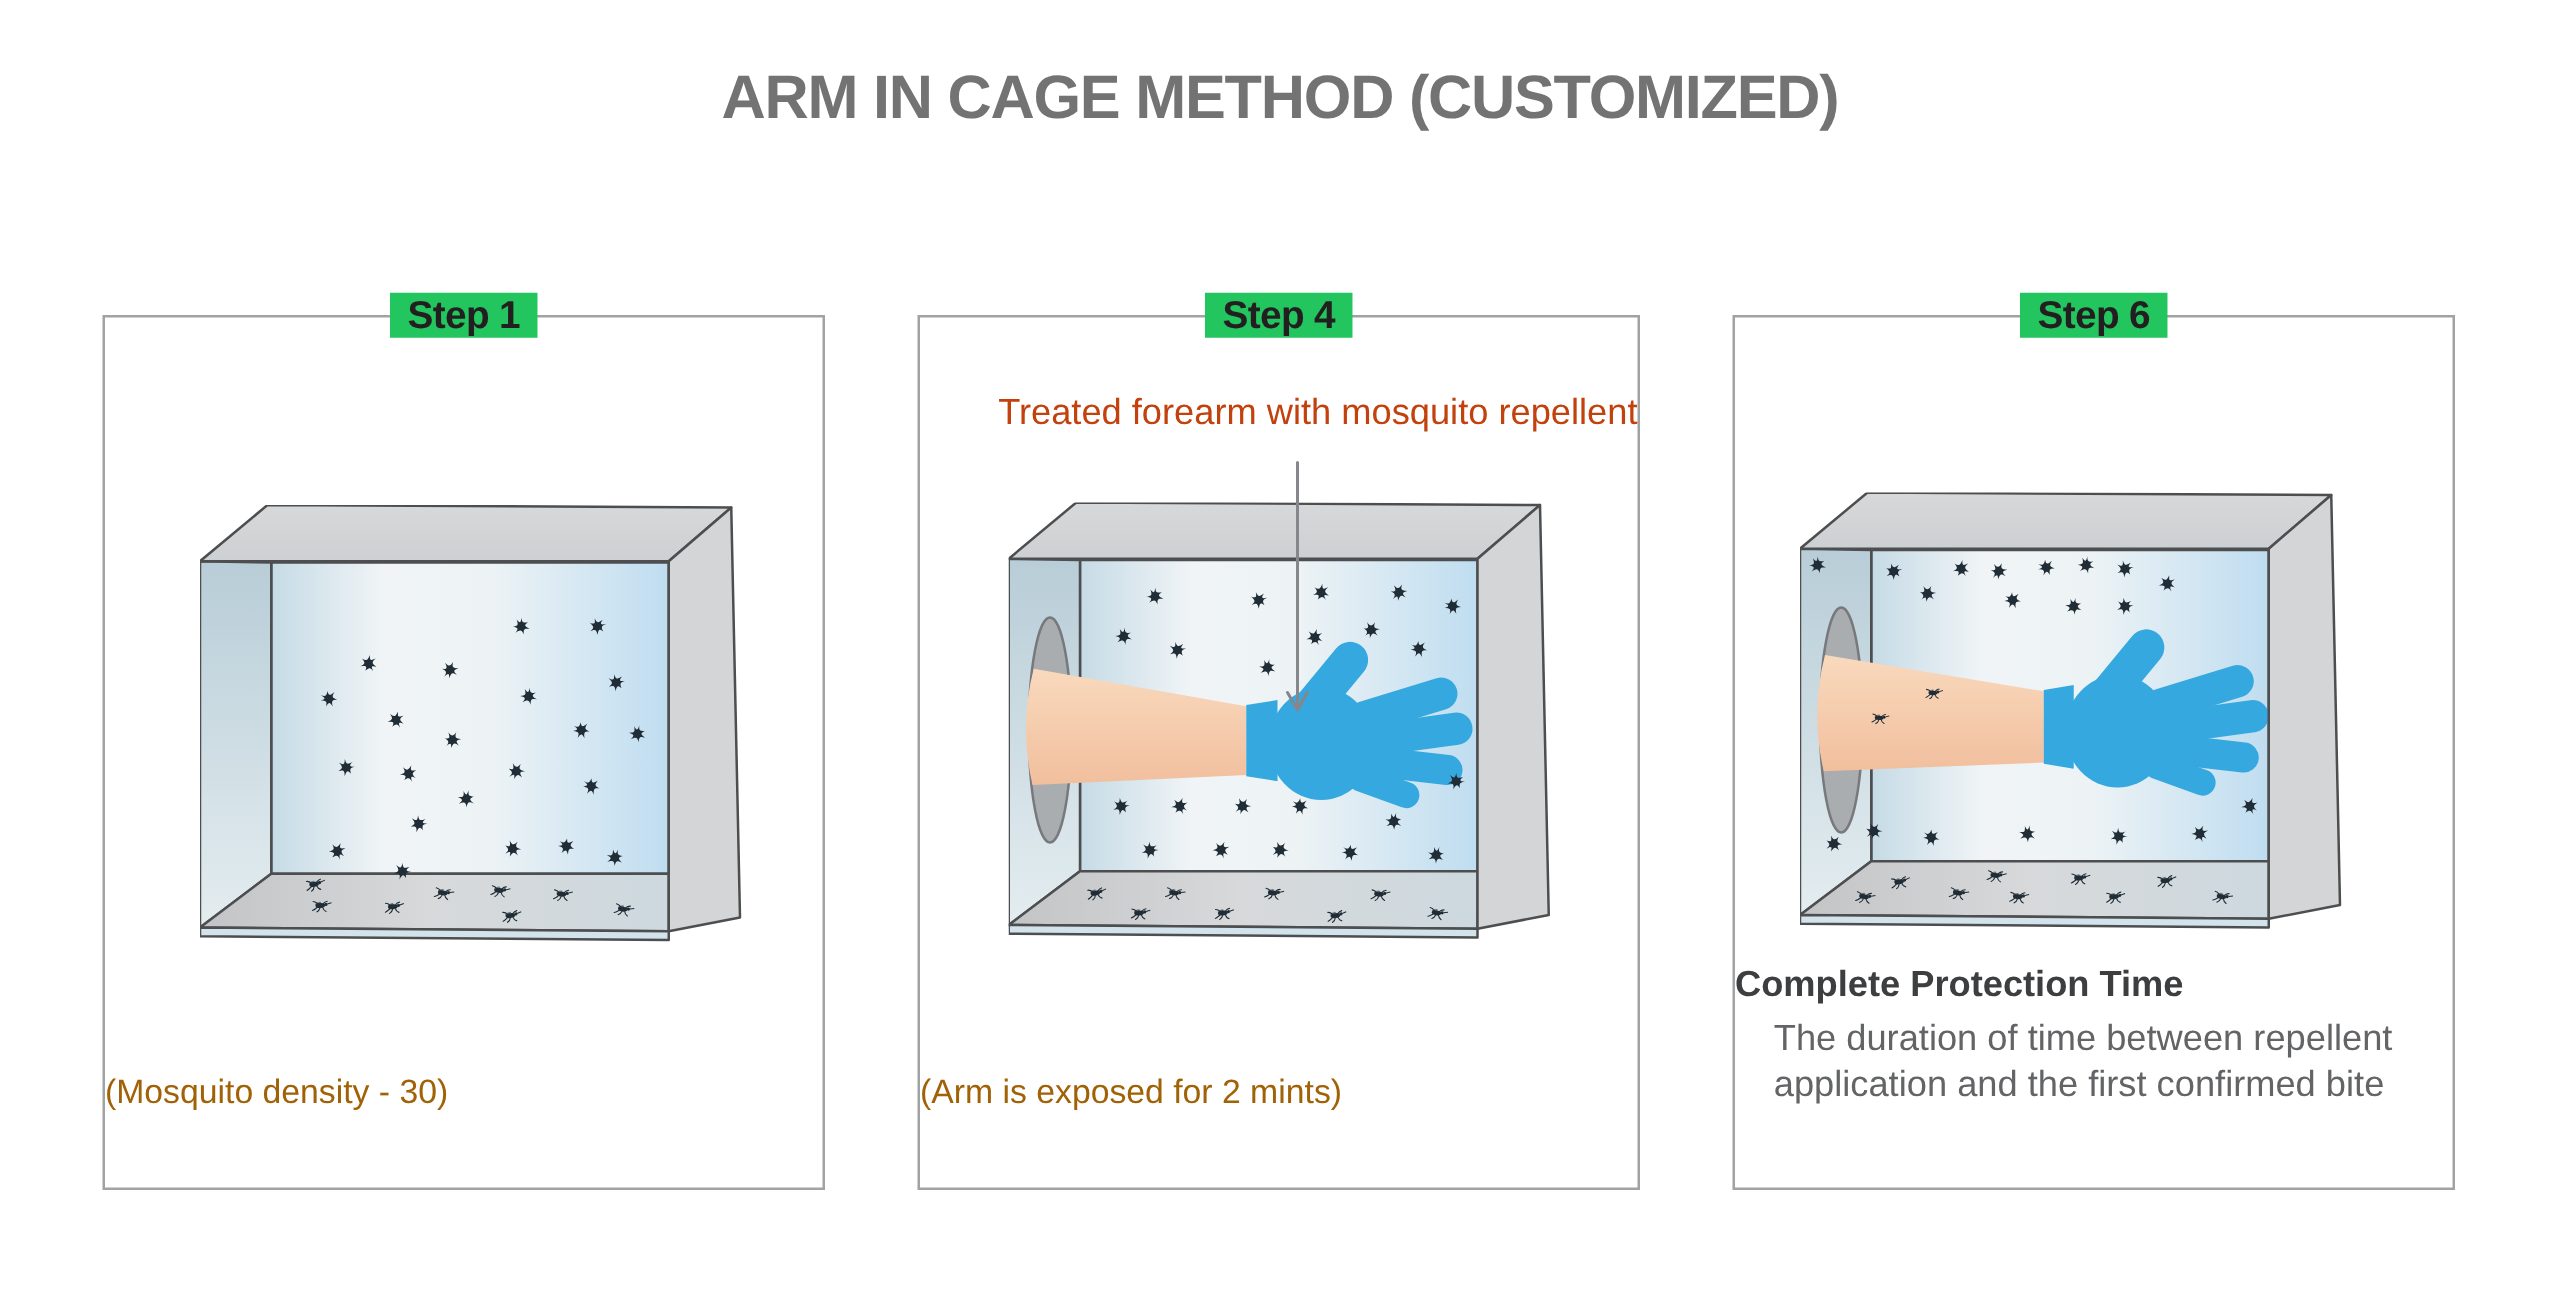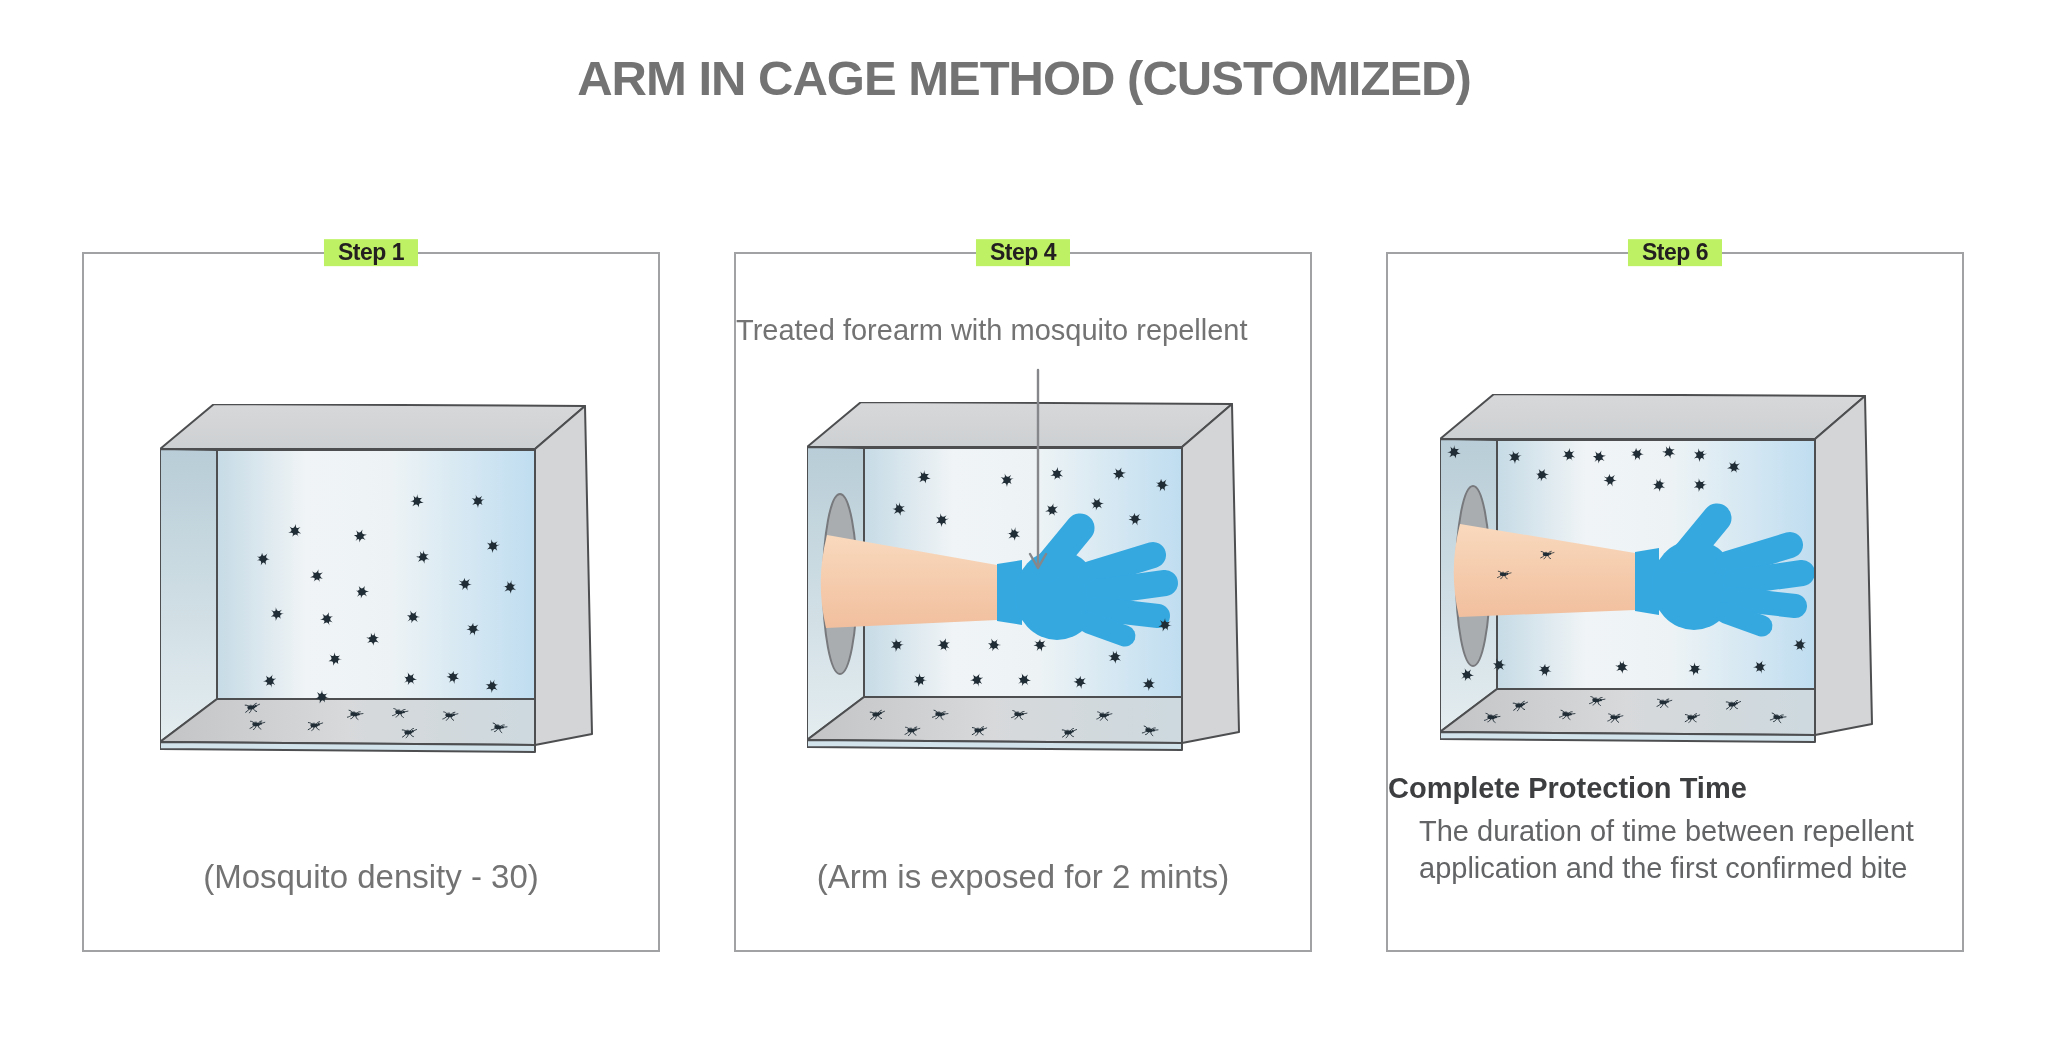--- a/index.html
+++ b/index.html
@@ -10,31 +10,31 @@
   .title{
     position:absolute;top:50px;left:0;width:2048px;text-align:center;
     font-size:49px;font-weight:700;letter-spacing:-1px;color:#737373;
   }
   .panel{
     position:absolute;top:252px;width:578px;height:700px;
     border:2px solid #a0a2a4;background:#ffffff;box-sizing:border-box;
   }
   .panel-label{
     position:absolute;top:0;left:50%;transform:translate(-50%,-55%);
-    background:#bef264;padding:0 14px;font-size:23px;font-weight:700;
+    background:#22c55e;padding:0 14px;font-size:31px;font-weight:700;
     letter-spacing:-0.5px;color:#231f20;white-space:nowrap;
   }
   .cage{position:absolute;z-index:1;}
   .annotation{
-    position:absolute;top:60px;left:0;width:100%;text-align:left;
-    font-size:29px;color:#737373;z-index:2;
+    position:absolute;top:60px;left:0;width:100%;text-align:right;
+    font-size:29px;color:#c2410c;z-index:2;
   }
   .caption{
-    position:absolute;top:604px;left:0;width:100%;text-align:center;
-    font-size:33px;color:#737373;
+    position:absolute;top:604px;left:0;width:100%;text-align:left;
+    font-size:27px;color:#a16207;
   }
   .cpt-block{position:absolute;top:515px;left:0;width:100%;}
   .cpt-bold{font-size:29px;font-weight:700;color:#3d3e40;line-height:38px;}
   .cpt-desc{
     margin:6px auto 0;width:512px;font-size:29px;color:#636466;line-height:37px;
   }
   .arrow-svg{position:absolute;z-index:3;}
   .defs-holder{position:absolute;width:0;height:0;overflow:hidden;}
 </style>
 </head>

